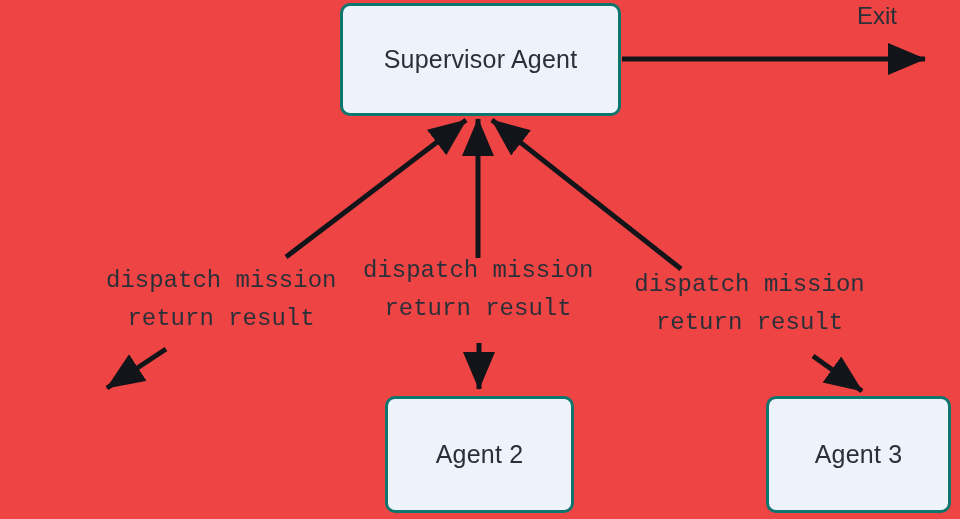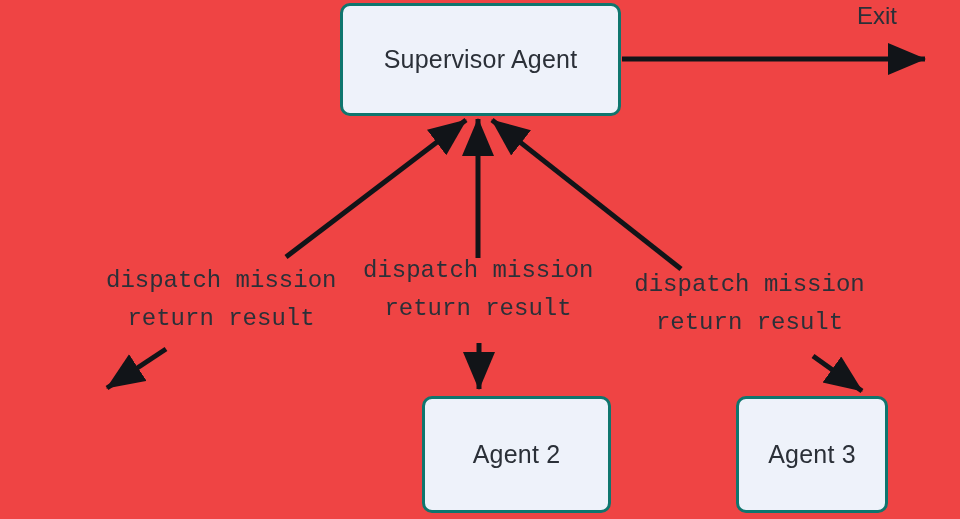--- a/index.html
+++ b/index.html
@@ -54,26 +54,25 @@
     left: 5px;
     top: 396px;
     width: 188px;
     height: 117px;
   }
   .node-agent2 {
     left: 385px;
     top: 396px;
     width: 189px;
     height: 117px;
-    margin-left: 37px;
   }
   .node-agent3 {
-    left: 736px;
+    left: 766px;
     top: 396px;
-    width: 152px;
+    width: 185px;
     height: 117px;
   }
   .edge-label {
     position: absolute;
     color: #2b3038;
     font-size: 24px;
     line-height: 38px;
     text-align: center;
     white-space: nowrap;
     z-index: 2;

